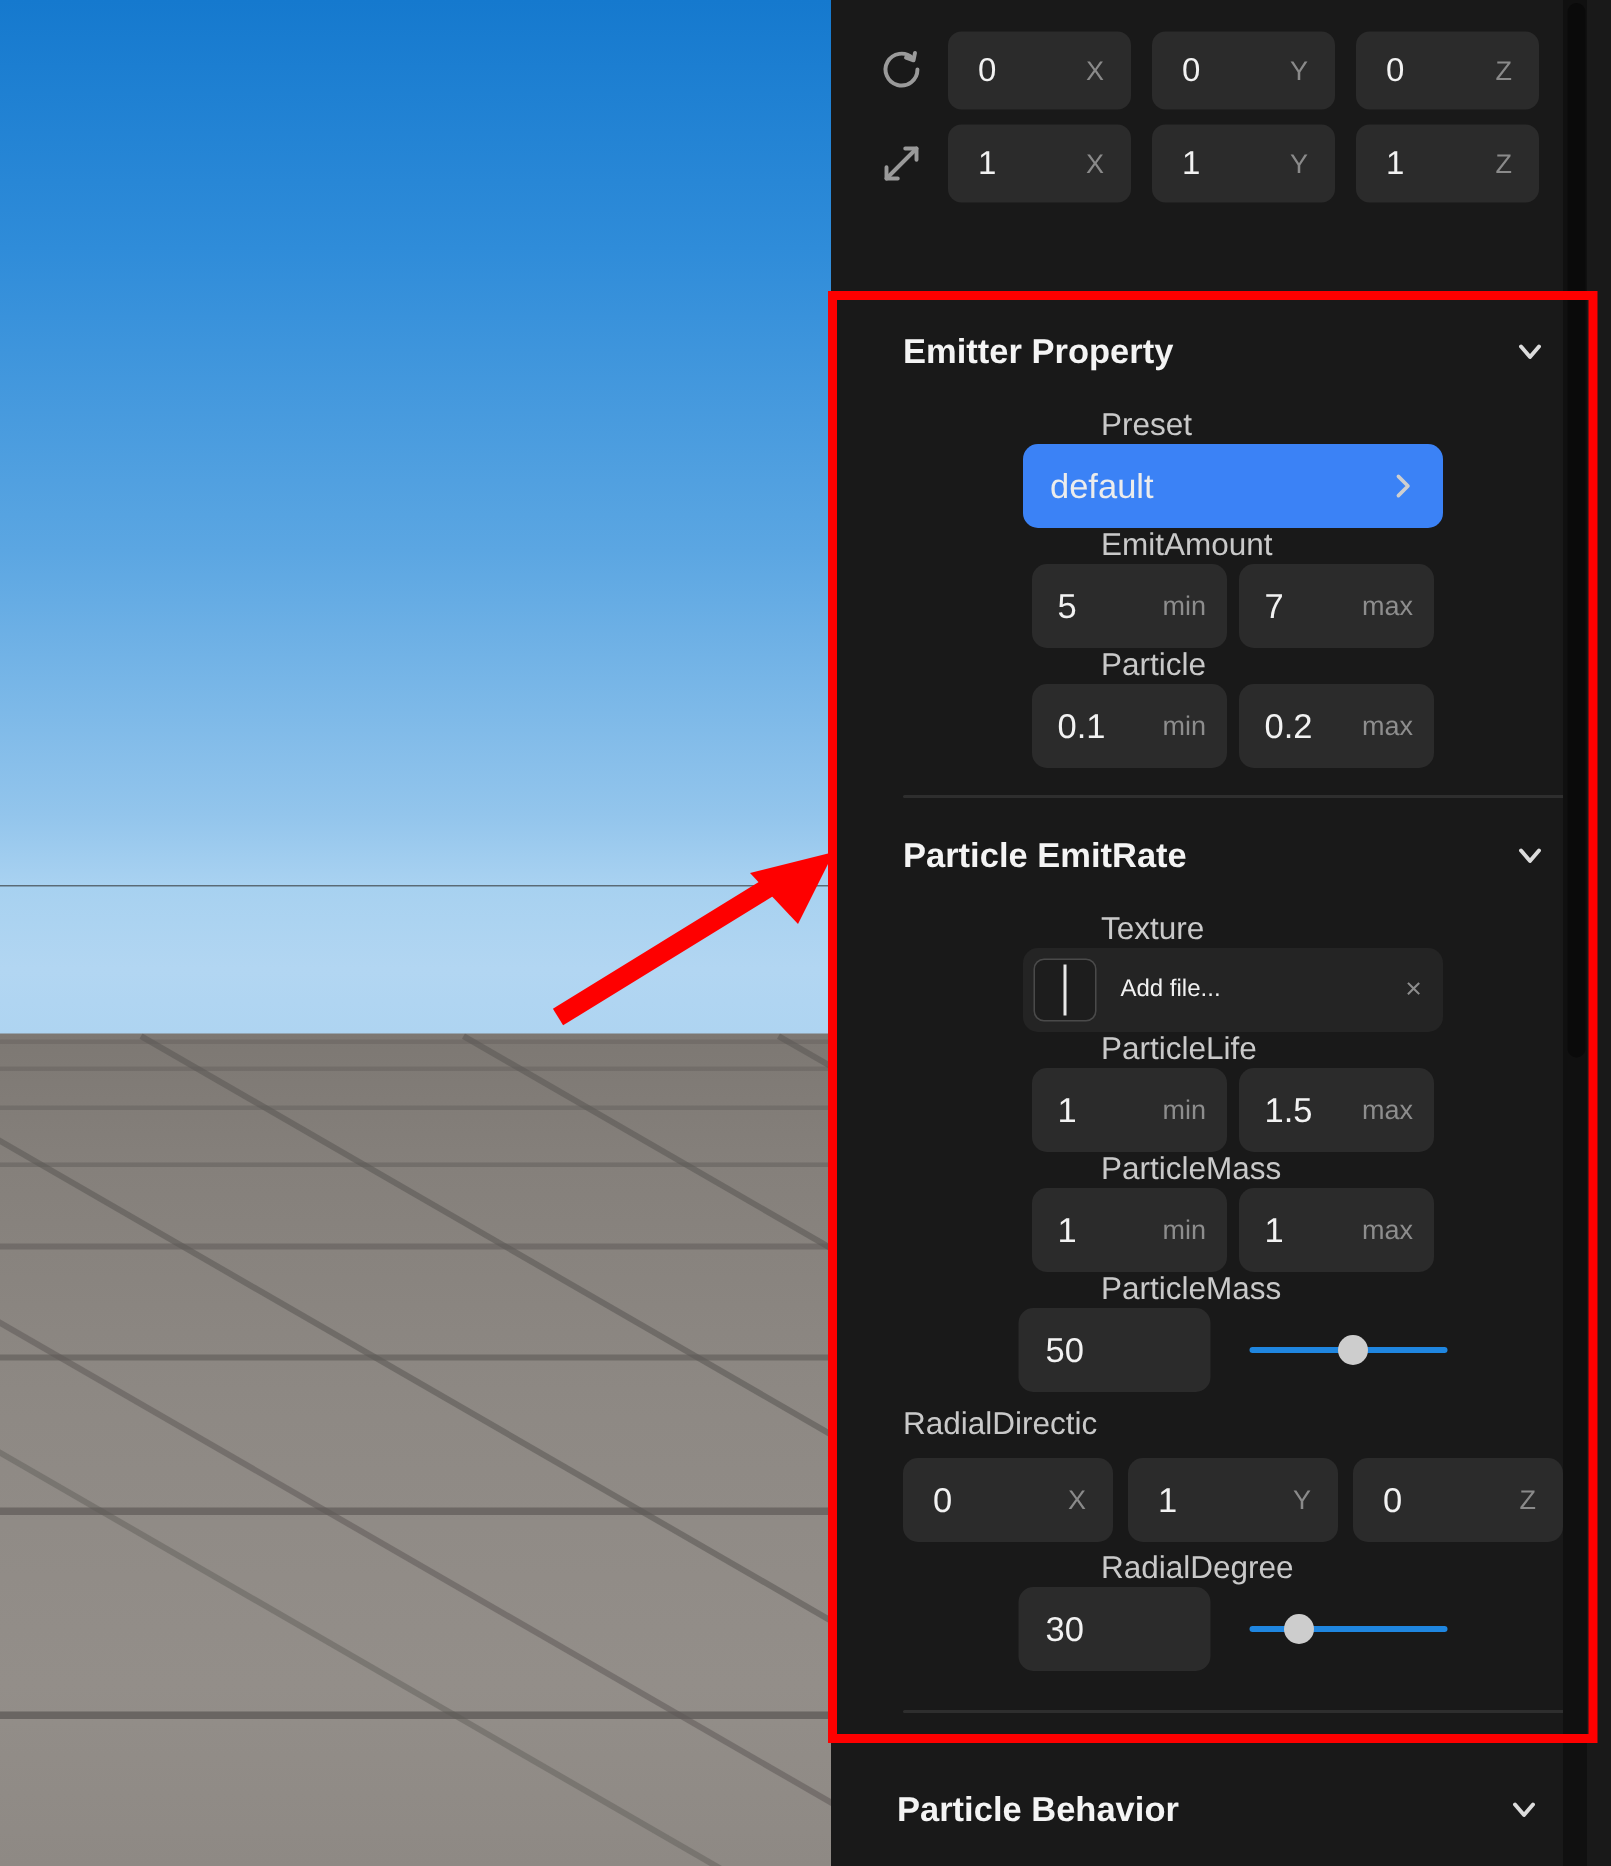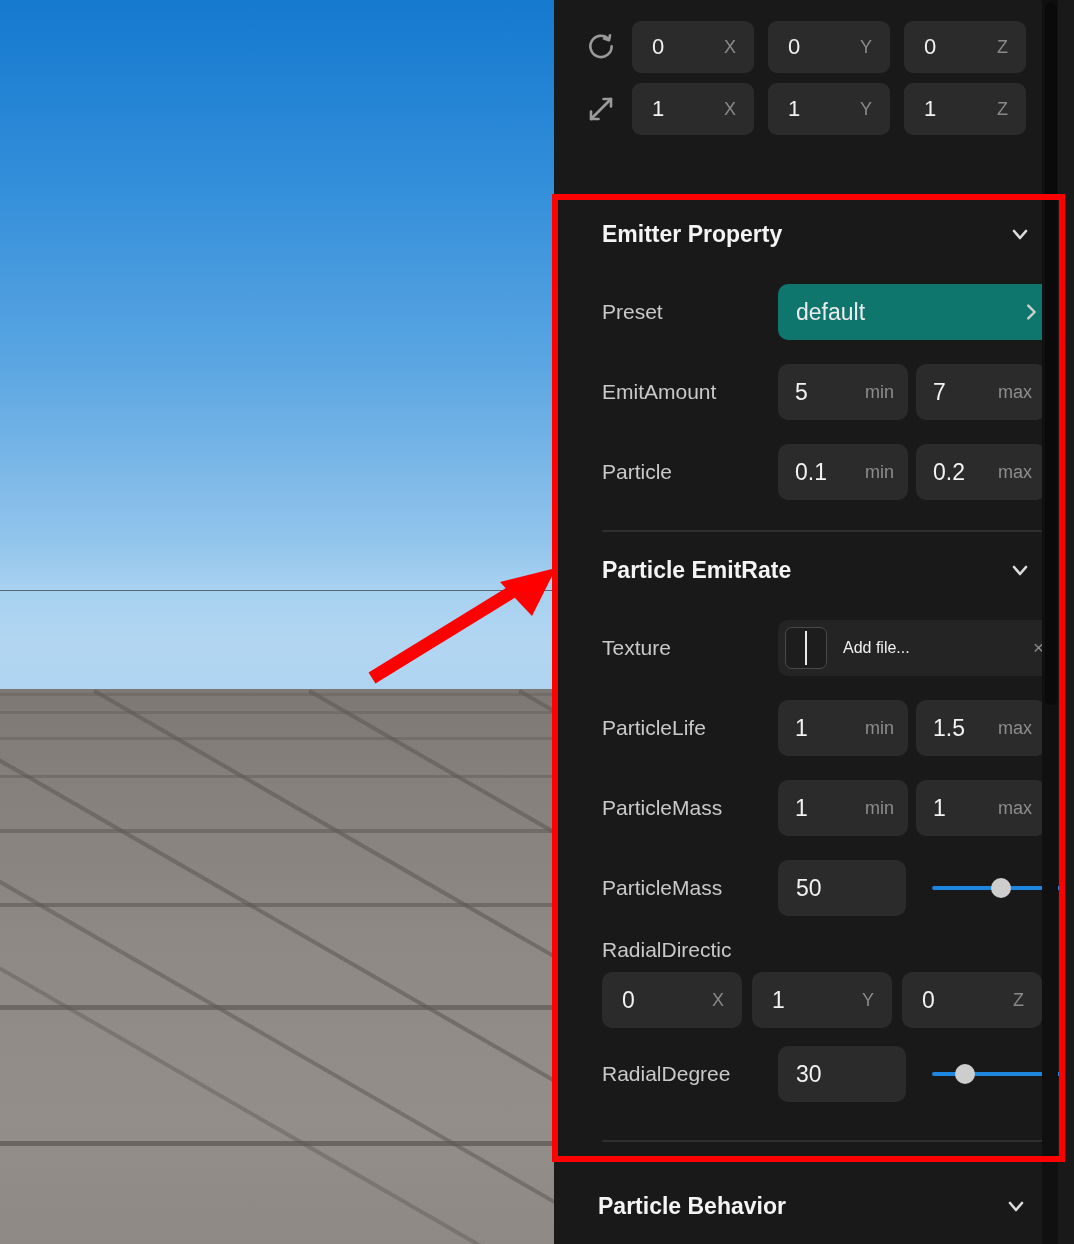--- a/index.html
+++ b/index.html
@@ -88,29 +88,29 @@
   }
   .section { padding: 0 0 0 0; }
   .section-header {
     display: flex; align-items: center; justify-content: space-between;
     height: 76px; padding: 0 42px 0 32px;
   }
   .section-title { color: #f4f4f4; font-size: 23px; font-weight: bold; }
   .chevron-down { color: #dcdcdc; display: flex; align-items: center; }
 
   .prop-row {
-    display: flex; align-items: center; height: 80px; padding: 0 32px 0 32px; gap: 0;
+    display: flex; align-items: center; height: 80px; padding: 0 32px 0 32px; gap: 0; flex-direction: column;
   }
   .prop-label {
     color: #c9c9c9; font-size: 21px; width: 176px; flex: none;
     white-space: nowrap; overflow: hidden;
   }
   .ctl-wide {
     position: relative;
-    width: 280px; height: 56px; background: #0f766e; border-radius: 10px;
+    width: 280px; height: 56px; background: #3b82f6; border-radius: 10px;
     display: flex; align-items: center; flex: none; gap: 16px;
   }
   .ctl-wide .wide-val { color: #ececec; font-size: 23px; padding-left: 18px; flex: 1; }
   .ctl-wide .chev-right { color: #cfcfcf; padding-right: 16px; display: flex; align-items: center; }
 
   .minmax-wrap { display: flex; gap: 8px; flex: none; }
   .mm-field {
     position: relative; width: 130px; height: 56px;
     background: #2b2b2b; border-radius: 10px;
     display: flex; align-items: center; flex: none;

